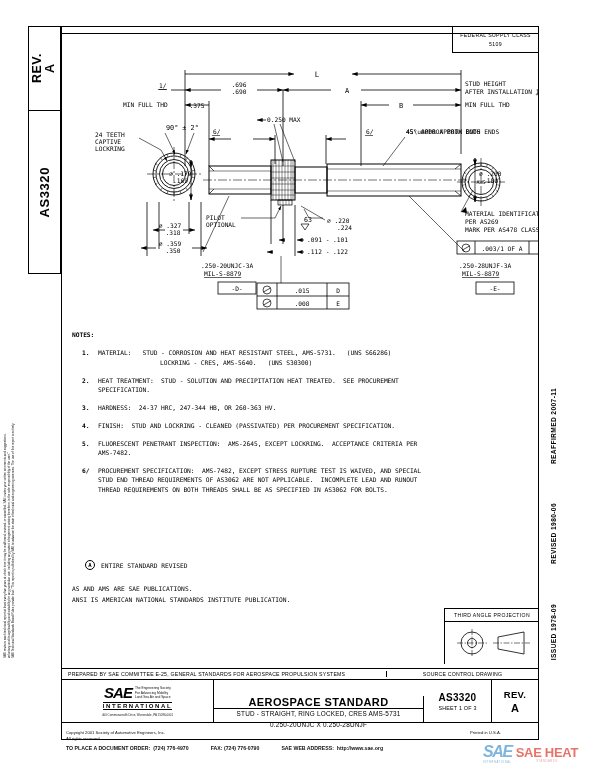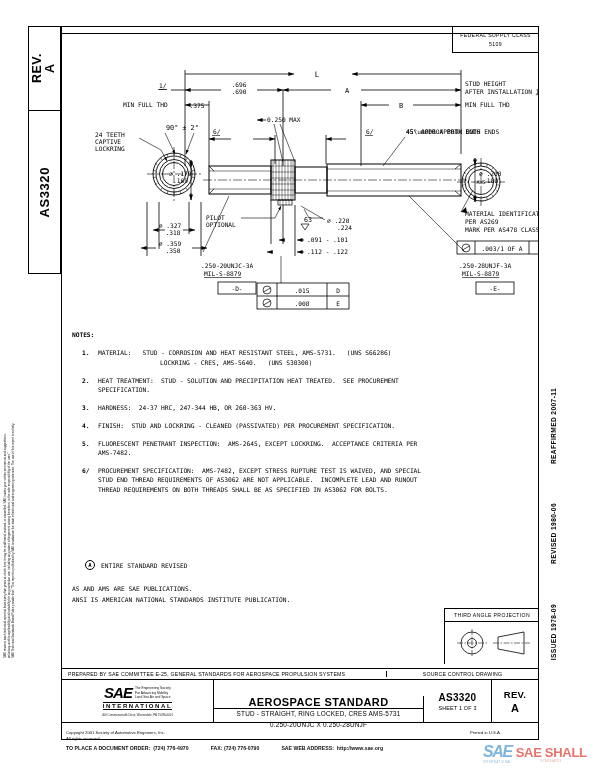--- a/index.html
+++ b/index.html
@@ -650,18 +650,18 @@
     </div>
   </div>
   <div id="footer-right">Printed in U.S.A.</div>
 
   <div id="wm">
     <div class="col">
       <span class="wm-mark">SAE</span>
       <span class="wm-sub1">INTERNATIONAL</span>
     </div>
     <div class="col">
-      <span class="wm-txt">SAE SHALL</span>
+      <span class="wm-txt">SAE HEAT</span>
       <span class="wm-sub2">STANDARDS</span>
     </div>
   </div>
 
 </div>
 
 </body></html>

